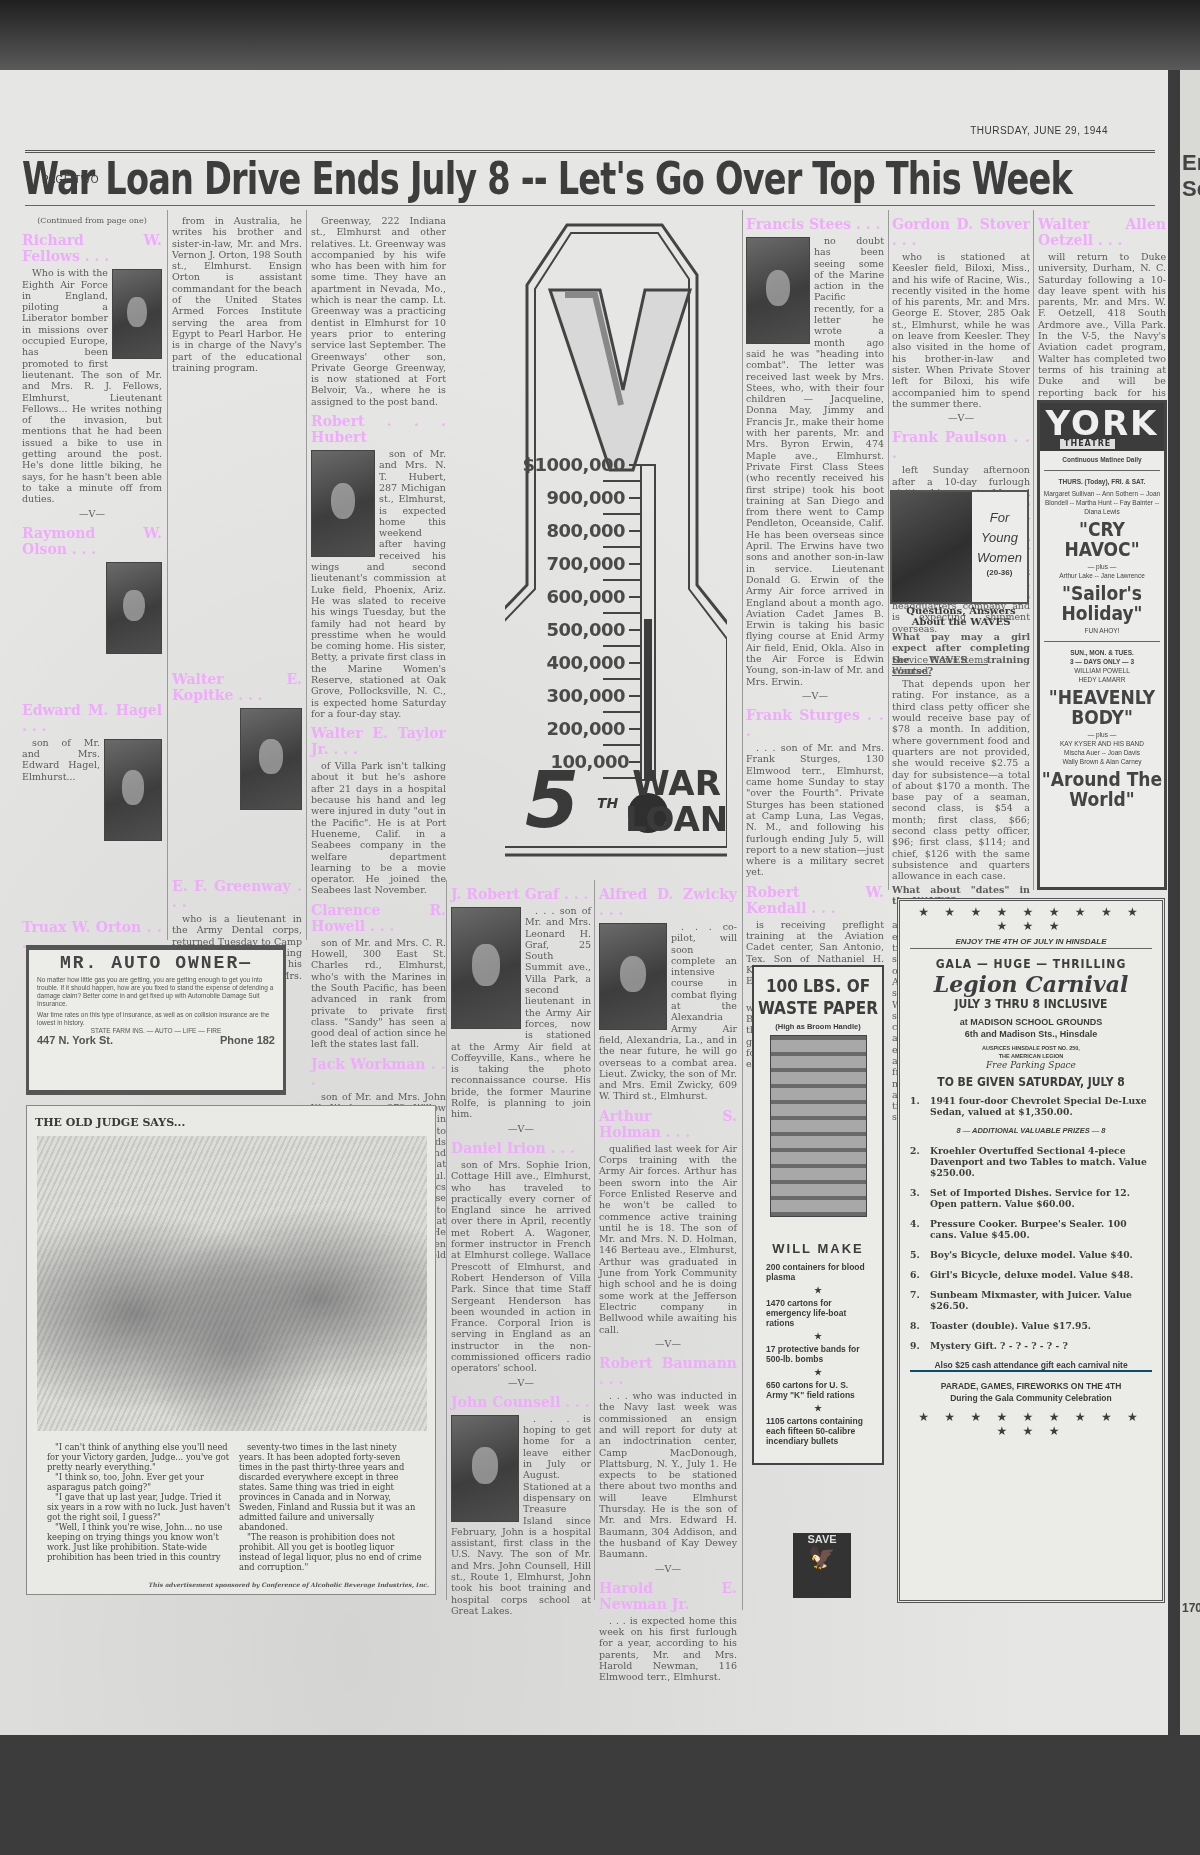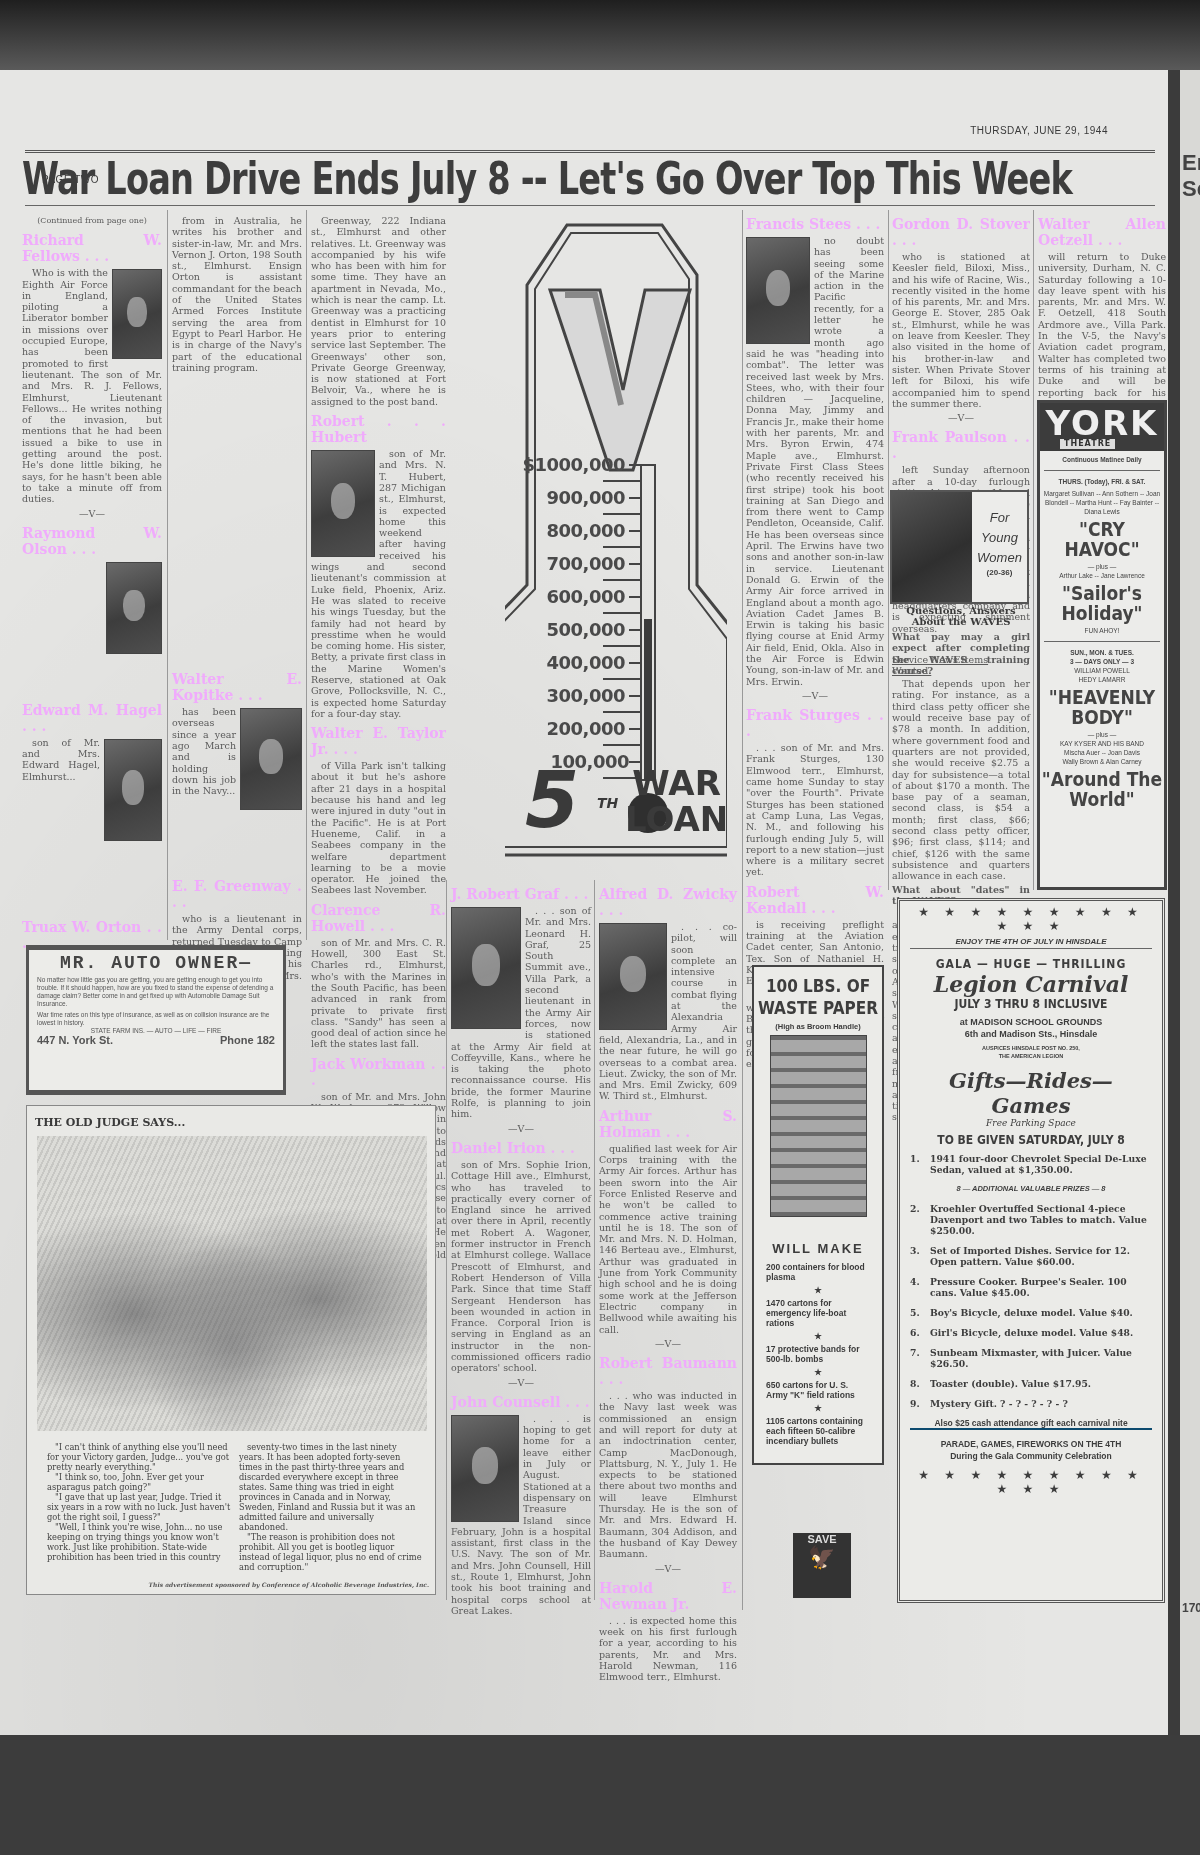--- a/index.html
+++ b/index.html
@@ -124,21 +124,20 @@
   <h3>Truax W. Orton . . .</h3>
   <p>who is with the Navy...</p>
 </div>
 <div class="vline" style="left:167px;top:210px;height:730px;"></div>
 
 <div class="col" style="left:172px;top:215px;width:130px;">
   <p>from in Australia, he writes his brother and sister-in-law, Mr. and Mrs. Vernon J. Orton, 198 South st., Elmhurst. Ensign Orton is assistant commandant for the beach of the United States Armed Forces Institute serving the area from Egypt to Pearl Harbor. He is in charge of the Navy's part of the educational training program.</p>
   <div style="height:290px;"></div>
   <h3>Walter E. Kopitke . . .</h3>
   <div class="photo" style="float:right;width:60px;height:100px;margin:2px 0 2px 4px;"></div>
-  <p>has been overseas since a year ago March and is holding down his job in the Navy...</p>
   <div style="clear:both;height:60px;"></div>
   <h3>E. F. Greenway . . .</h3>
   <p>who is a lieutenant in the Army Dental corps, returned Tuesday to Camp Clark, Mo. after spending a 10-day leave with his parents, Mr. and Mrs. Harry</p>
 </div>
 <div class="vline" style="left:306px;top:210px;height:730px;"></div>
 
 <div class="col" style="left:311px;top:215px;width:135px;">
   <p>Greenway, 222 Indiana st., Elmhurst and other relatives. Lt. Greenway was accompanied by his wife who has been with him for some time. They have an apartment in Nevada, Mo., which is near the camp. Lt. Greenway was a practicing dentist in Elmhurst for 10 years prior to entering service last September. The Greenways' other son, Private George Greenway, is now stationed at Fort Belvoir, Va., where he is assigned to the post band.</p>
   <h3>Robert . . . Hubert</h3>
   <div class="photo" style="float:left;width:62px;height:105px;margin:2px 4px 2px 0;"></div>
@@ -360,21 +359,20 @@
 <div class="carnival">
   <div class="stars">★ ★ ★ ★ ★ ★ ★ ★ ★ ★ ★ ★</div>
   <div class="enjoy">ENJOY THE 4TH OF JULY IN HINSDALE</div>
   <div class="gala">GALA — HUGE — THRILLING</div>
   <div class="legion">Legion Carnival</div>
   <div class="dates">JULY 3 THRU 8 INCLUSIVE</div>
   <div class="loc">at MADISON SCHOOL GROUNDS</div>
   <div class="loc" style="margin-top:0;">6th and Madison Sts., Hinsdale</div>
   <div class="aus" style="margin-top:4px;">AUSPICES HINSDALE POST NO. 250,</div>
   <div class="aus">THE AMERICAN LEGION</div>
-  <div class="grg">Gifts—Rides—Games</div>
   <div class="free">Free Parking Space</div>
   <div class="given">TO BE GIVEN SATURDAY, JULY 8</div>
   <ol>
     <li>
         <span class="no">1.</span>
         <span>1941 four-door Chevrolet Special De-Luxe Sedan, valued at $1,350.00.</span>
       </li>
   </ol>
   <div class="addl">8 — ADDITIONAL VALUABLE PRIZES — 8</div>
   <ol>

